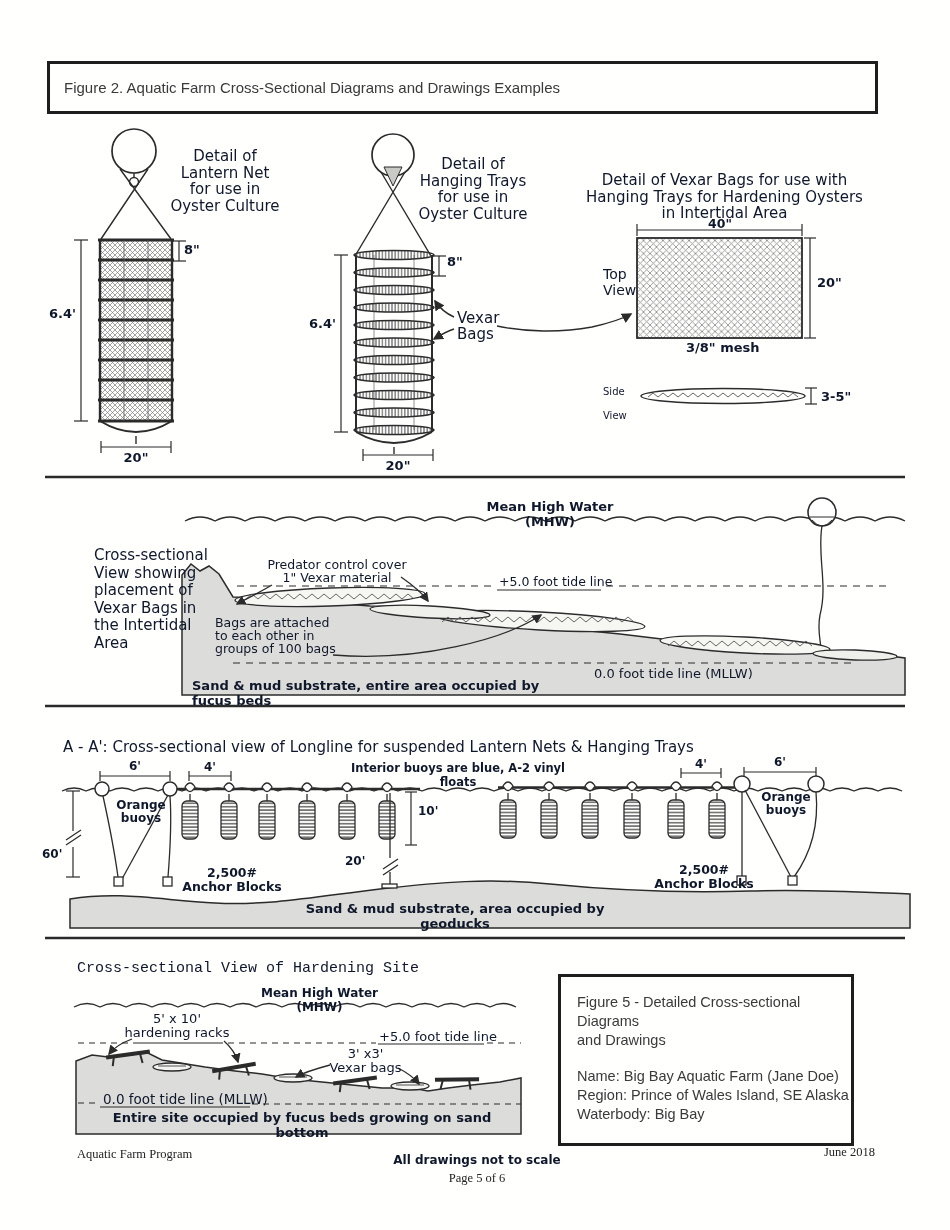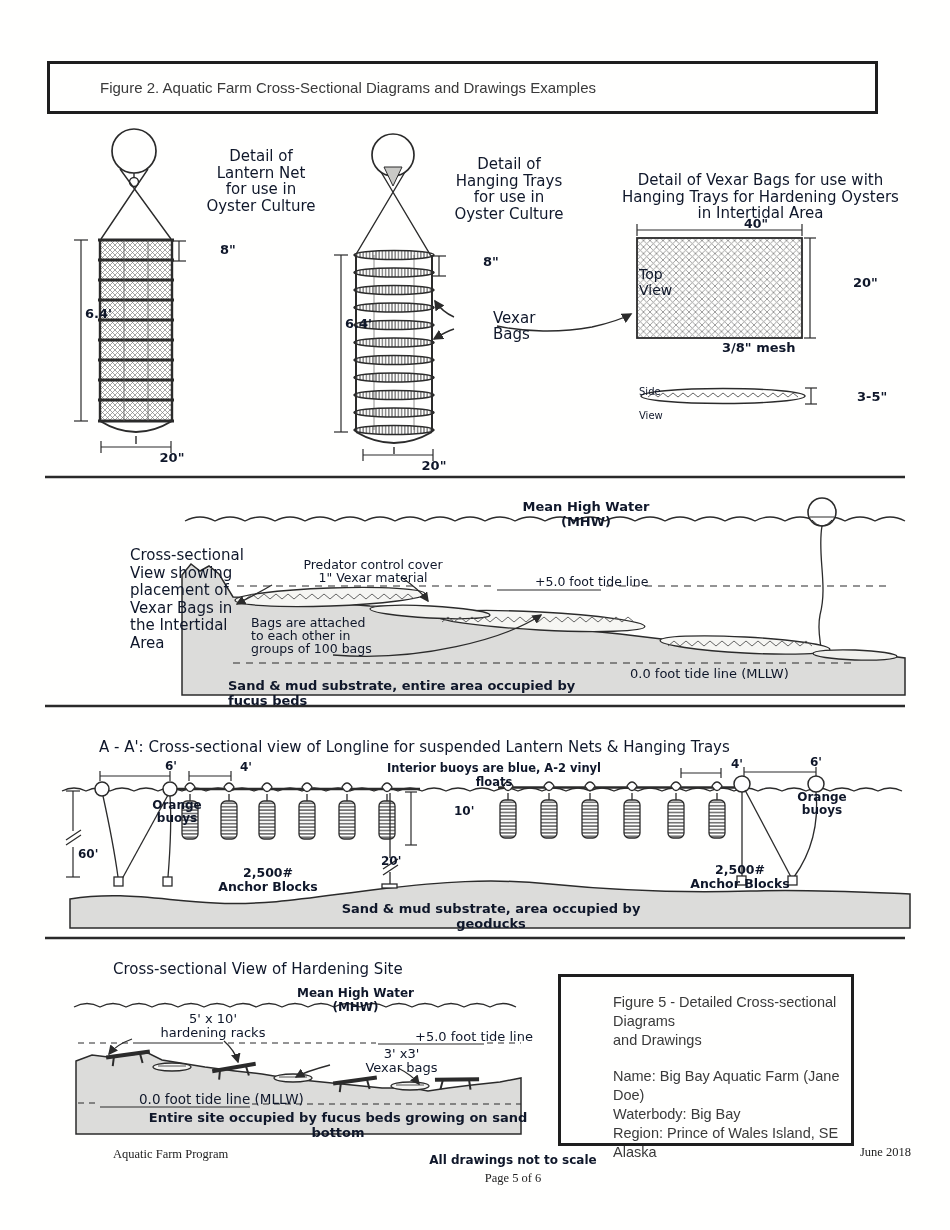--- a/index.html
+++ b/index.html
@@ -1,17 +1,17 @@
 <!DOCTYPE html>
 <html><head>
 <meta charset="utf-8">
 <style>
   html,body{margin:0;padding:0;background:#ffffff;}
   .page{position:relative;width:950px;height:1230px;background:#fffffe;overflow:hidden;}
-  .abs{position:absolute;padding-left:36px;}
+  .abs{position:absolute;}
   .hand{font-family:"DejaVu Sans",sans-serif;color:#0f172a;}
   .goth{font-family:"Liberation Sans",sans-serif;color:#3a3a3a;}
   .serif{font-family:"Liberation Serif",serif;color:#222;}
   .hb{font-weight:bold;}
   .ctr{text-align:center;}
   .rt{text-align:right;}
   .pre{white-space:pre-line;}
   .titlebox{border:3px solid #1e1e1e;box-sizing:border-box;}
   svg{position:absolute;left:0;top:0;}
 </style>
@@ -356,37 +356,37 @@
 buoys</div>
   <div class="abs hand hb" style="left:42px;top:847px;width:28px;font-size:12px;">60'</div>
   <div class="abs hand hb" style="left:418px;top:804px;width:28px;font-size:12px;">10'</div>
   <div class="abs hand hb" style="left:345px;top:854px;width:28px;font-size:12px;">20'</div>
   <div class="abs hand hb ctr pre" style="left:176px;top:866px;width:112px;font-size:12.5px;line-height:14px;">2,500#
 Anchor Blocks</div>
   <div class="abs hand hb ctr pre" style="left:648px;top:863px;width:112px;font-size:12.5px;line-height:14px;">2,500#
 Anchor Blocks</div>
   <div class="abs hand hb ctr" style="left:275px;top:901px;width:360px;font-size:13px;">Sand &amp; mud substrate, area occupied by geoducks</div>
 
-  <div class="abs hand" style="left:77px;top:960px;width:420px;font-size:15px;">Cross-sectional View of Hardening Site</div>
+  <div class="abs hand" style="left:77px;top:960px;width:420px;font-size:15px;font-family:Liberation Mono, monospace;">Cross-sectional View of Hardening Site</div>
   <div class="abs hand hb ctr" style="left:242px;top:986px;width:155px;font-size:12px;">Mean High Water (MHW)</div>
   <div class="abs hand ctr pre" style="left:117px;top:1012px;width:120px;font-size:13px;line-height:14px;">5' x 10'
 hardening racks</div>
   <div class="abs hand" style="left:379px;top:1029px;width:120px;font-size:13px;">+5.0 foot tide line</div>
   <div class="abs hand ctr pre" style="left:318px;top:1047px;width:95px;font-size:13px;line-height:14px;">3' x3'
 Vexar bags</div>
   <div class="abs hand" style="left:103px;top:1091px;width:180px;font-size:13.5px;">0.0 foot tide line (MLLW)</div>
   <div class="abs hand hb ctr" style="left:102px;top:1110px;width:400px;font-size:13px;">Entire site occupied by fucus beds growing on sand bottom</div>
 
   <div class="abs titlebox" style="left:558px;top:974px;width:296px;height:172px;">
     <div class="goth pre" style="padding:16px 0 0 16px;font-size:14.5px;line-height:19px;">Figure 5 - Detailed Cross-sectional Diagrams
 and Drawings</div>
     <div class="goth" style="padding:17px 0 0 16px;font-size:14.5px;line-height:19px;">
       <div>Name: Big Bay Aquatic Farm (Jane Doe)</div>
+      <div>Region: Prince of Wales Island, SE Alaska</div>
       <div>Waterbody: Big Bay</div>
-      <div>Region: Prince of Wales Island, SE Alaska</div>
     </div>
   </div>
 
   <div class="abs serif" style="left:77px;top:1147px;width:220px;font-size:12.5px;">Aquatic Farm Program</div>
   <div class="abs hand hb ctr" style="left:392px;top:1153px;width:170px;font-size:12px;">All drawings not to scale</div>
   <div class="abs serif ctr" style="left:420px;top:1171px;width:114px;font-size:12.5px;">Page 5 of 6</div>
   <div class="abs serif rt" style="left:795px;top:1145px;width:80px;font-size:12.5px;">June 2018</div>
 
 </div>
 

